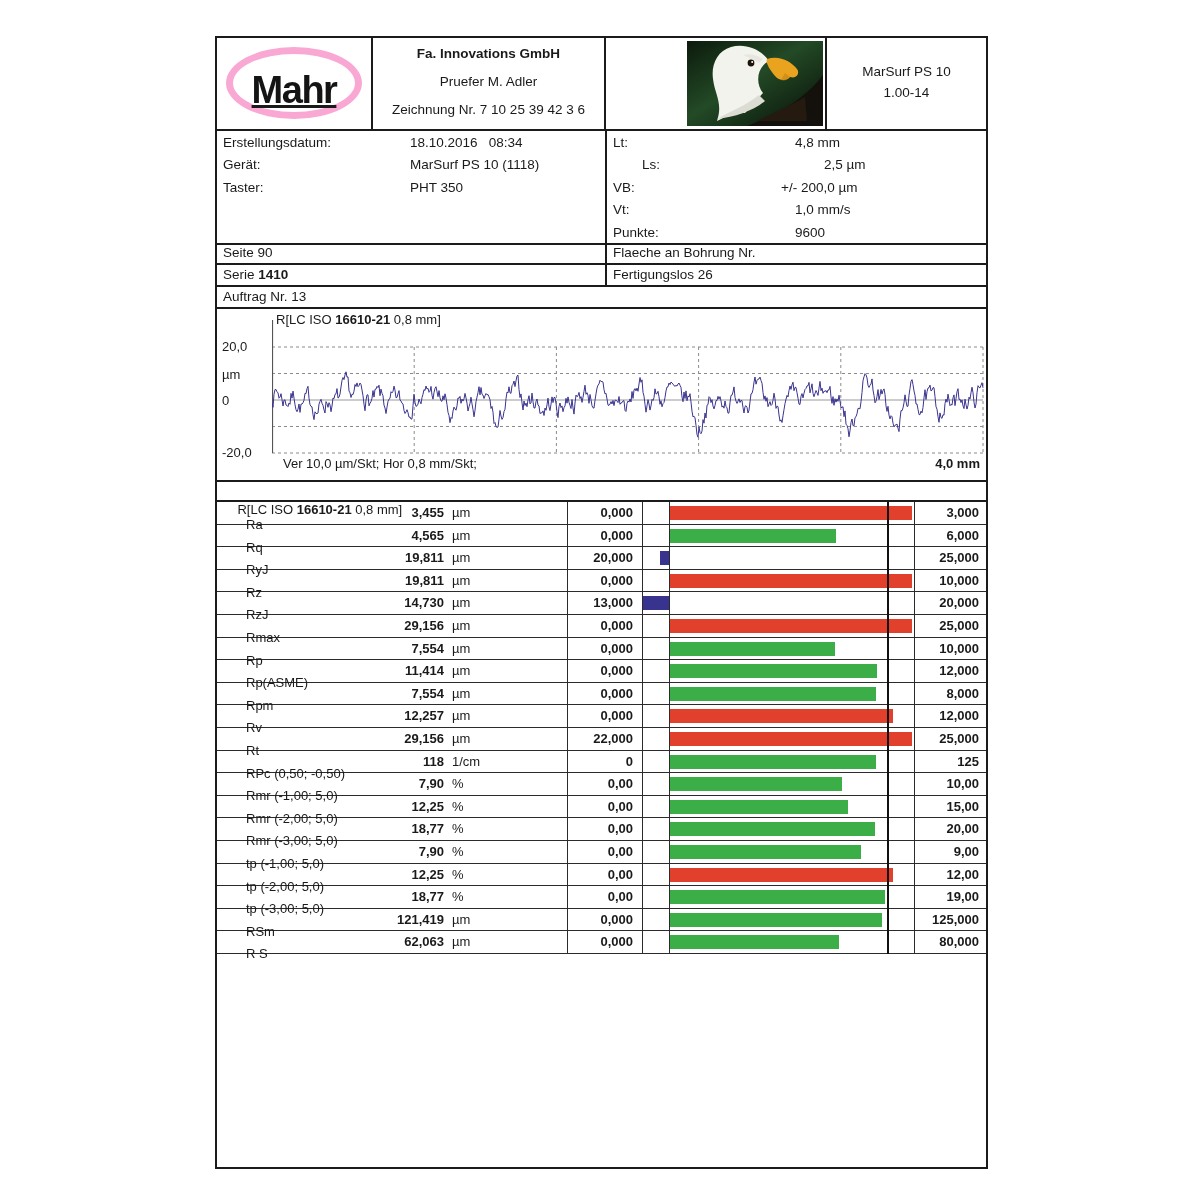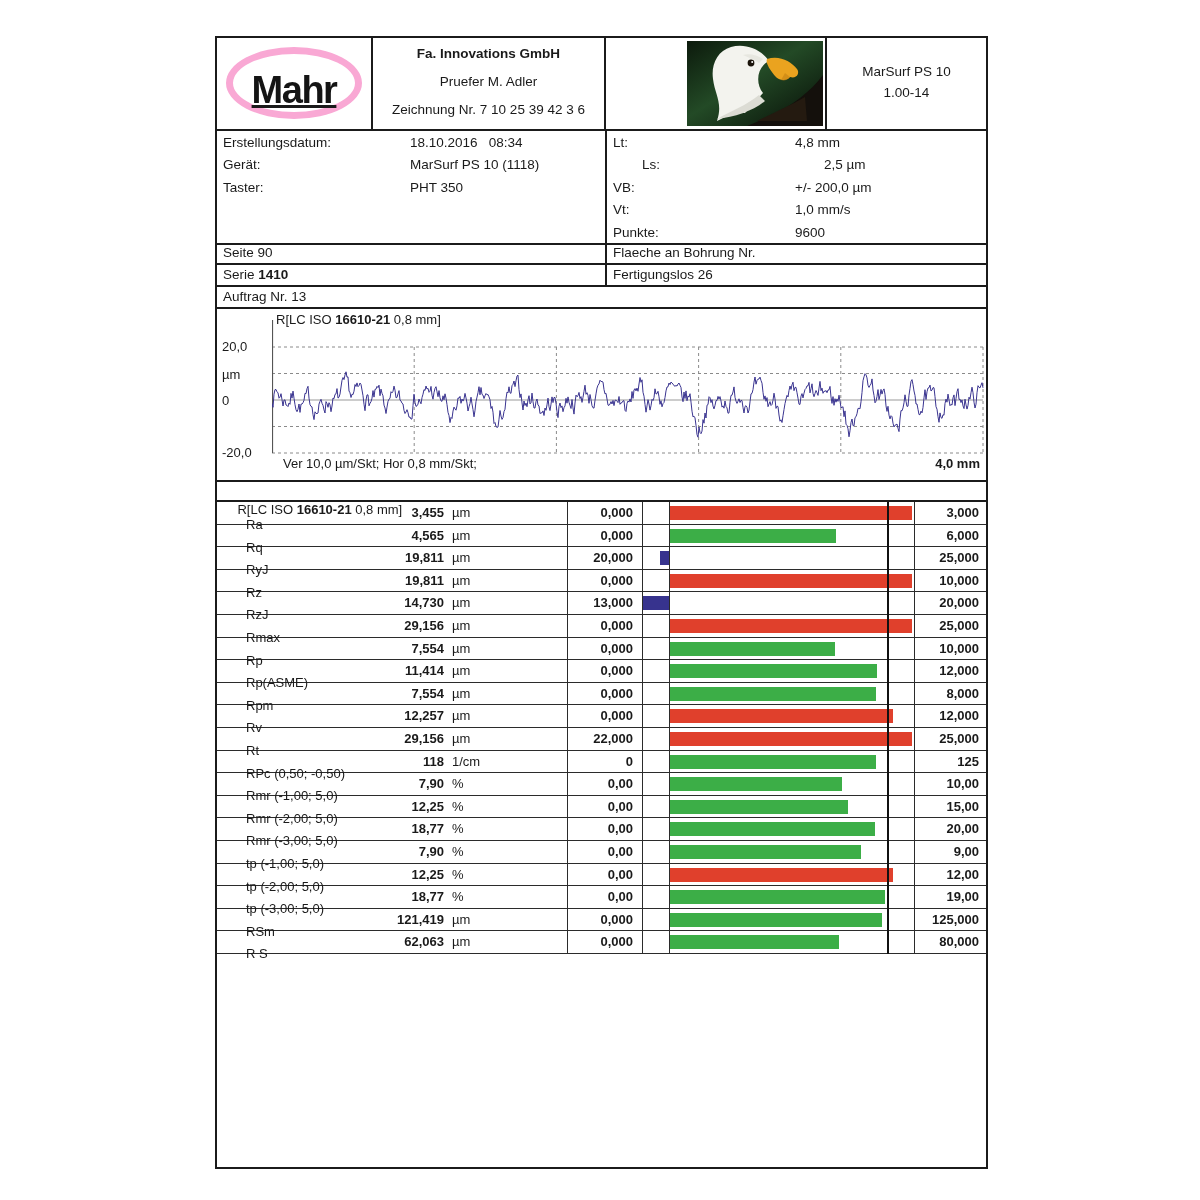--- a/index.html
+++ b/index.html
@@ -99,21 +99,21 @@
     </div>
   </div>
 
   <div id="meta" class="sec">
     <div class="meta-divider"></div>
   <div class="mrow" style="top: 3px; left: 6px; right: 383px;"><span class="mlabel">Erstellungsdatum:</span><span class="mvalue" style="left: 187px;">18.10.2016   08:34</span></div>
       <div class="mrow" style="top: 25.4px; left: 6px; right: 383px;"><span class="mlabel">Gerät:</span><span class="mvalue" style="left: 187px;">MarSurf PS 10 (1118)</span></div>
       <div class="mrow" style="top: 47.8px; left: 6px; right: 383px;"><span class="mlabel">Taster:</span><span class="mvalue" style="left: 187px;">PHT 350</span></div>
       <div class="mrow" style="top: 3px; left: 396px; right: 0px;"><span class="mlabel">Lt:</span><span class="mvalue" style="left: 182px;">4,8 mm</span></div>
       <div class="mrow" style="top: 25.4px; left: 396px; right: 0px; margin-left: 29px;"><span class="mlabel">Ls:</span><span class="mvalue" style="left: 182px;">2,5 µm</span></div>
-      <div class="mrow" style="top: 47.8px; left: 396px; right: 0px;"><span class="mlabel">VB:</span><span class="mvalue" style="left: 182px;">+/- 200,0 µm</span></div>
+      <div class="mrow" style="top: 47.8px; left: 396px; right: 0px;"><span class="mlabel">VB:</span><span class="mvalue" style="left: 168px;">+/- 200,0 µm</span></div>
       <div class="mrow" style="top: 70.2px; left: 396px; right: 0px;"><span class="mlabel">Vt:</span><span class="mvalue" style="left: 182px;">1,0 mm/s</span></div>
       <div class="mrow" style="top: 92.6px; left: 396px; right: 0px;"><span class="mlabel">Punkte:</span><span class="mvalue" style="left: 182px;">9600</span></div>
     </div>
 
   <div class="info-row" id="row-seite" style="top:205px">
     <span class="info-left">Seite 90</span>
     <span class="info-right">Flaeche an Bohrung Nr.</span>
     <span class="vdiv"></span>
   </div>
   <div class="info-row" id="row-serie" style="top:227px">

